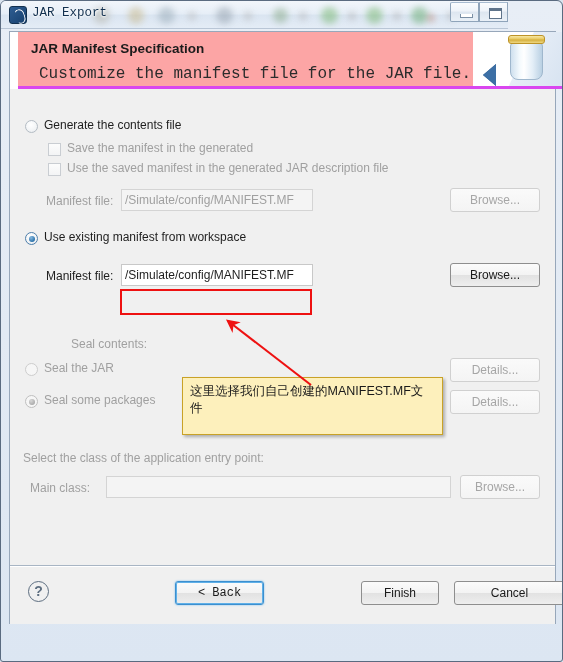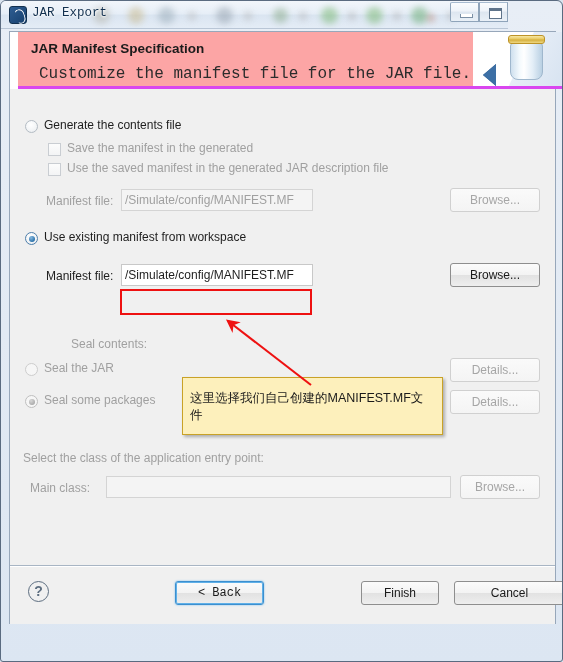--- a/index.html
+++ b/index.html
@@ -231,21 +231,21 @@
     border: 2px solid #ee1111;
     pointer-events: none;
   }
   #callout {
     position: absolute; left: 181px; top: 376px;
     width: 261px; height: 58px;
     background: #fdf0bc;
     border: 1px solid #c9a227;
     box-shadow: 2px 2px 3px rgba(0,0,0,.28);
     font-size: 12.5px; color: #1a1a1a;
-    padding: 12px 7px; line-height: 17px;
+    padding: 5px 7px; line-height: 17px;
   }
   #arrow-svg {
     position: absolute; left: 0; top: 0;
     width: 563px; height: 662px;
     pointer-events: none;
   }
 </style>
 </head>
 <body>
 

